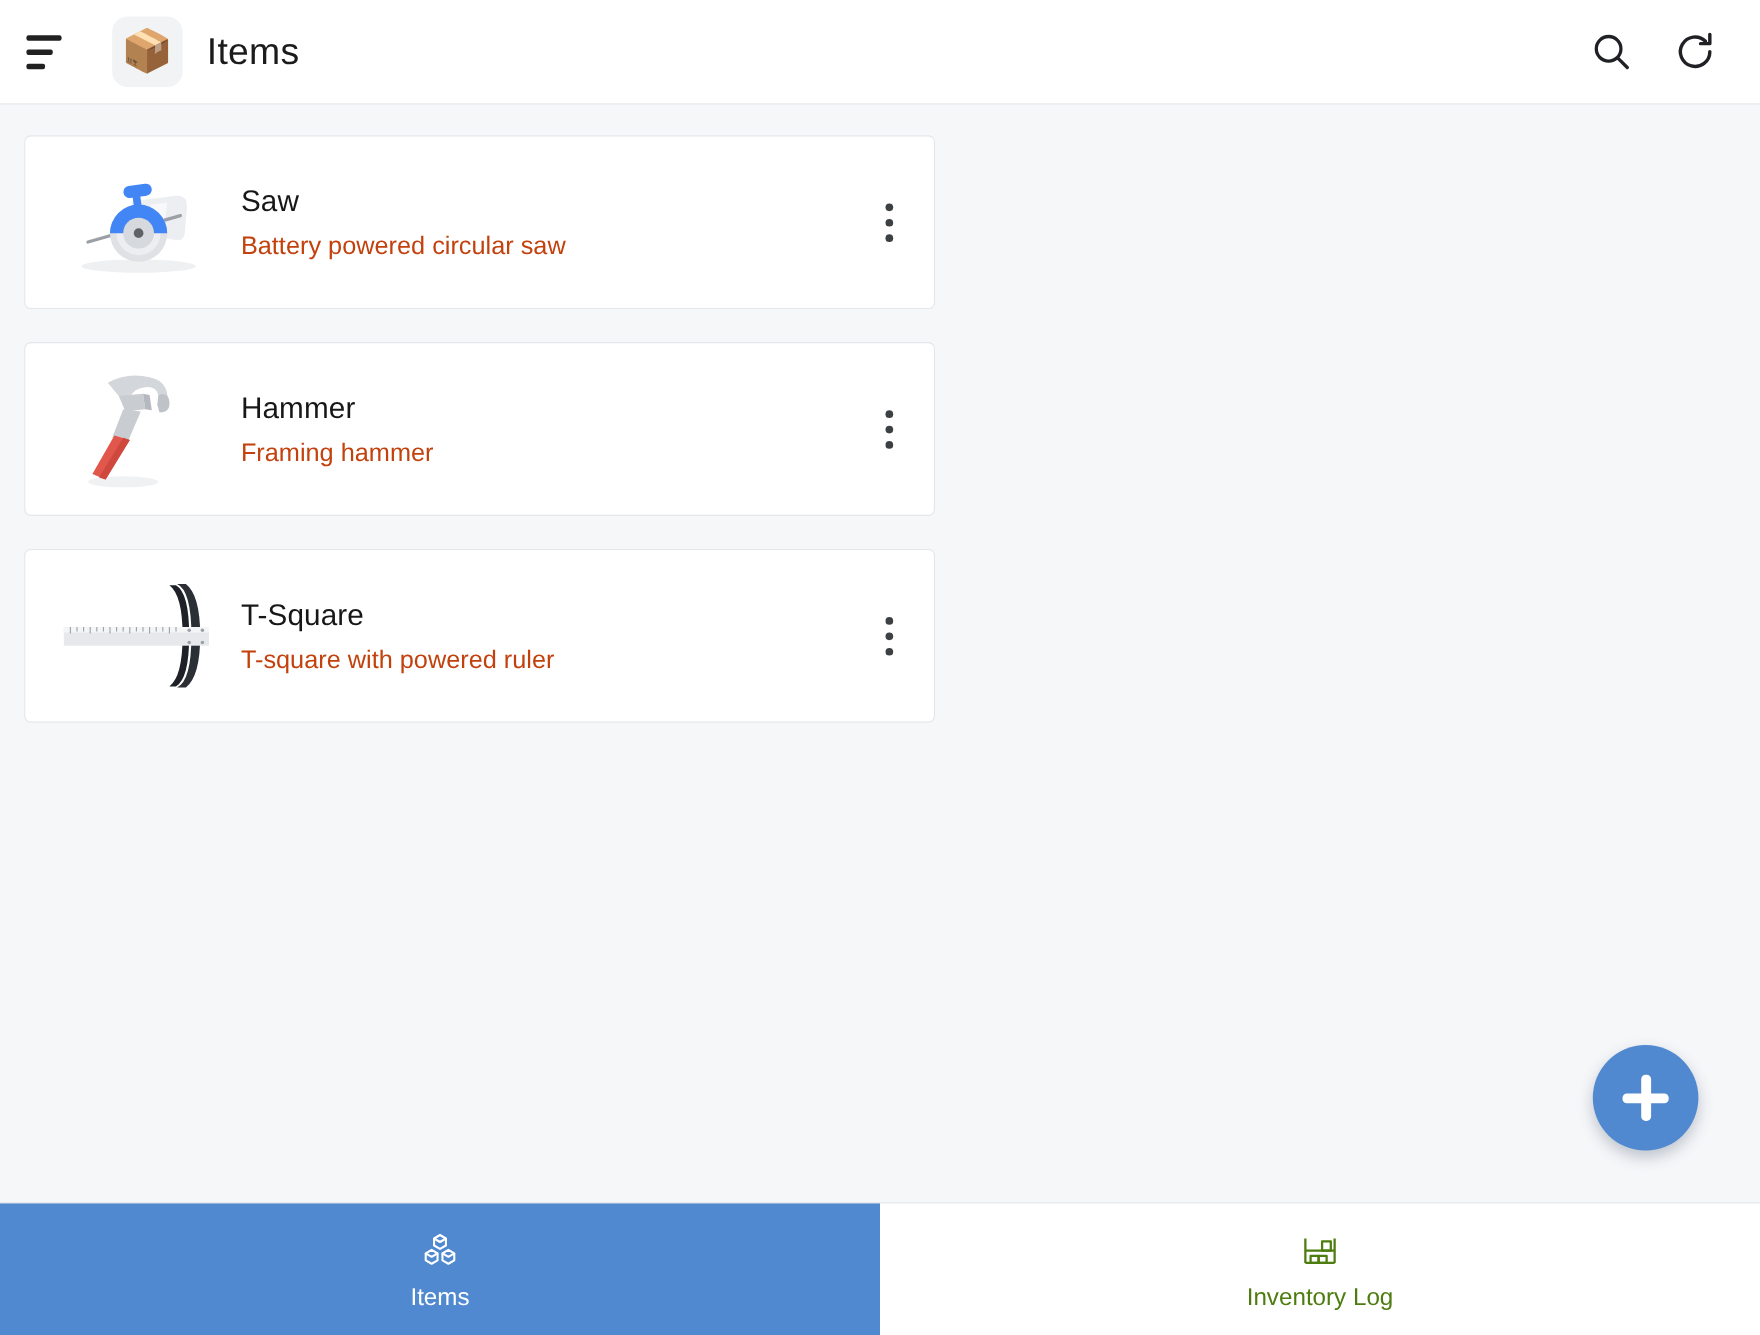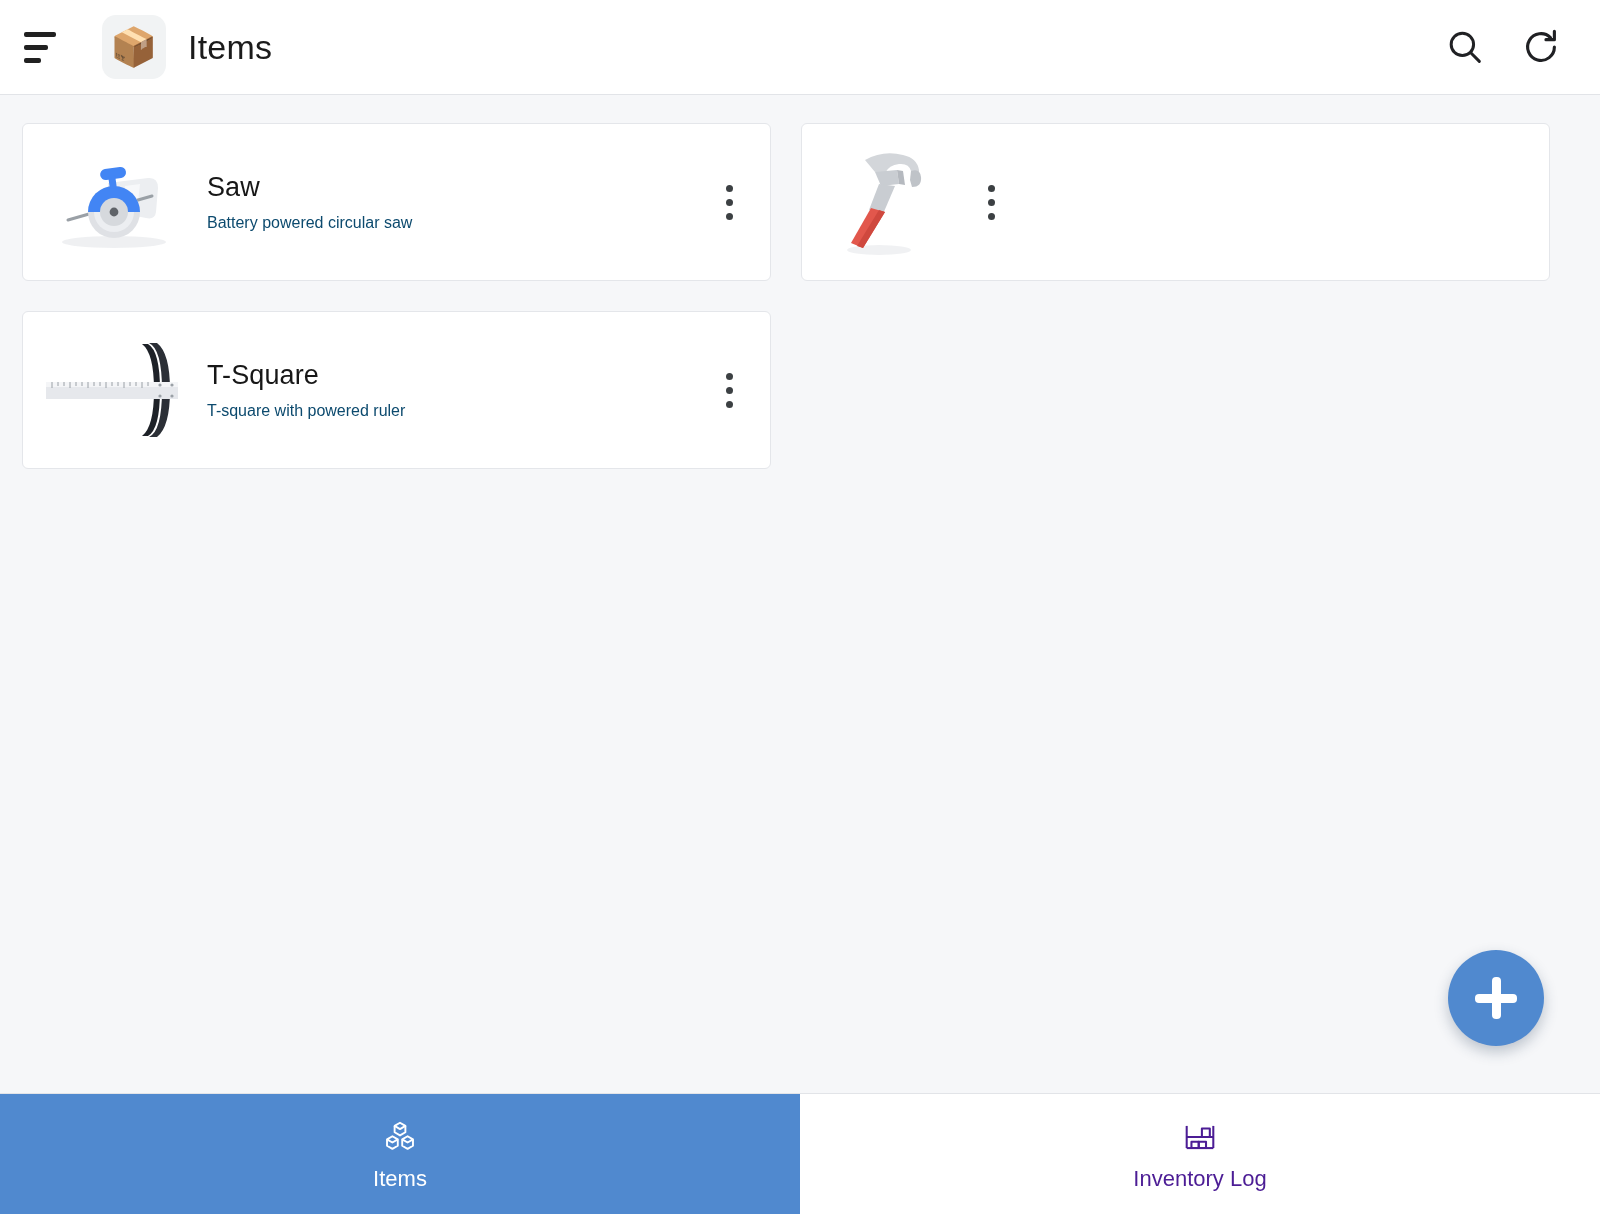--- a/index.html
+++ b/index.html
@@ -71,49 +71,49 @@
     position: relative;
     padding: 28px 22px 0 22px;
     overflow: hidden;
   }
   .grid {
     display: flex; flex-wrap: wrap;
     gap: 30px 30px;
     align-content: flex-start;
   }
   .card {
-    width: 749px;
+    width: 828px;
     height: 158px;
     background: #ffffff;
     border: 1px solid #e4e6ea;
     border-radius: 6px;
     display: flex; align-items: center;
-    padding: 0 18px 0 16px;
+    padding: 0 18px 0 28px;
     cursor: pointer;
   }
   .card-thumb {
     width: 150px; height: 120px;
     flex: 0 0 auto;
     display: flex; align-items: center; justify-content: center;
   }
   .card-text {
     flex: 1 1 auto;
     margin-left: 18px;
     min-width: 0;
   }
   .card-title {
     font-size: 27px;
     color: #171717;
     line-height: 1.15;
     letter-spacing: .1px;
   }
   .card-sub {
     margin-top: 11px;
-    font-size: 16px;
-    color: #0c4a6e;
+    font-size: 23px;
+    color: #c2410c;
     line-height: 1.15;
   }
   .overflow-btn {
     width: 46px; height: 56px;
     flex: 0 0 auto;
     display: flex; flex-direction: column;
     align-items: center; justify-content: center;
     gap: 7px;
     cursor: pointer;
   }
@@ -148,21 +148,21 @@
     display: flex;
     background: #ffffff;
     border-top: 1px solid #e2e4e8;
   }
   .navtab {
     flex: 1 1 0;
     display: flex; flex-direction: column;
     align-items: center; justify-content: center;
     gap: 12px;
     cursor: pointer;
-    color: #4c1d95;
+    color: #4d7c0f;
   }
   .navtab.active { background: #5089cf; color: #ffffff; }
   .navtab .navlabel { font-size: 22px; line-height: 1; }
   .navtab svg { display: block; }
 </style>
 </head>
 <body>
 
 <div id="app">
 
@@ -233,20 +233,24 @@
             <ellipse cx="52" cy="104" rx="32" ry="5" fill="#e9ebee" opacity=".7"></ellipse>
             <path d="M38 14 Q56 4 76 9 Q90 12 92 24 Q93 33 86 36 L84 25 Q82 17 72 18
                      Q62 19 58 27 L48 26 Z" fill="#d3d6da"></path>
             <path d="M84 25 Q93 22 94 31 Q95 41 85 41 L83 34 Z" fill="#bfc3c8"></path>
             <path d="M48 26 L70 24 L72 38 L54 40 Z" fill="#c9cdd2"></path>
             <path d="M70 24 L76 25 L78 39 L72 38 Z" fill="#b5b9bf"></path>
             <path d="M52 38 L68 40 L56 68 L42 64 Z" fill="#c9cdd2"></path>
             <path d="M44 62 L58 66 L36 102 L24 97 Z" fill="#e2574c"></path>
             <path d="M52 64 L58 66 L36 102 L30 100 Z" fill="#cf483e"></path>
           </svg>
+        </div>
+        <div class="card-text">
+          <div class="card-title">Hammer</div>
+          <div class="card-sub">Framing hammer</div>
         </div>
         <div class="overflow-btn">
           <span></span>
           <span></span>
           <span></span>
         </div>
       </div>
 
       <div class="card">
         <div class="card-thumb">

